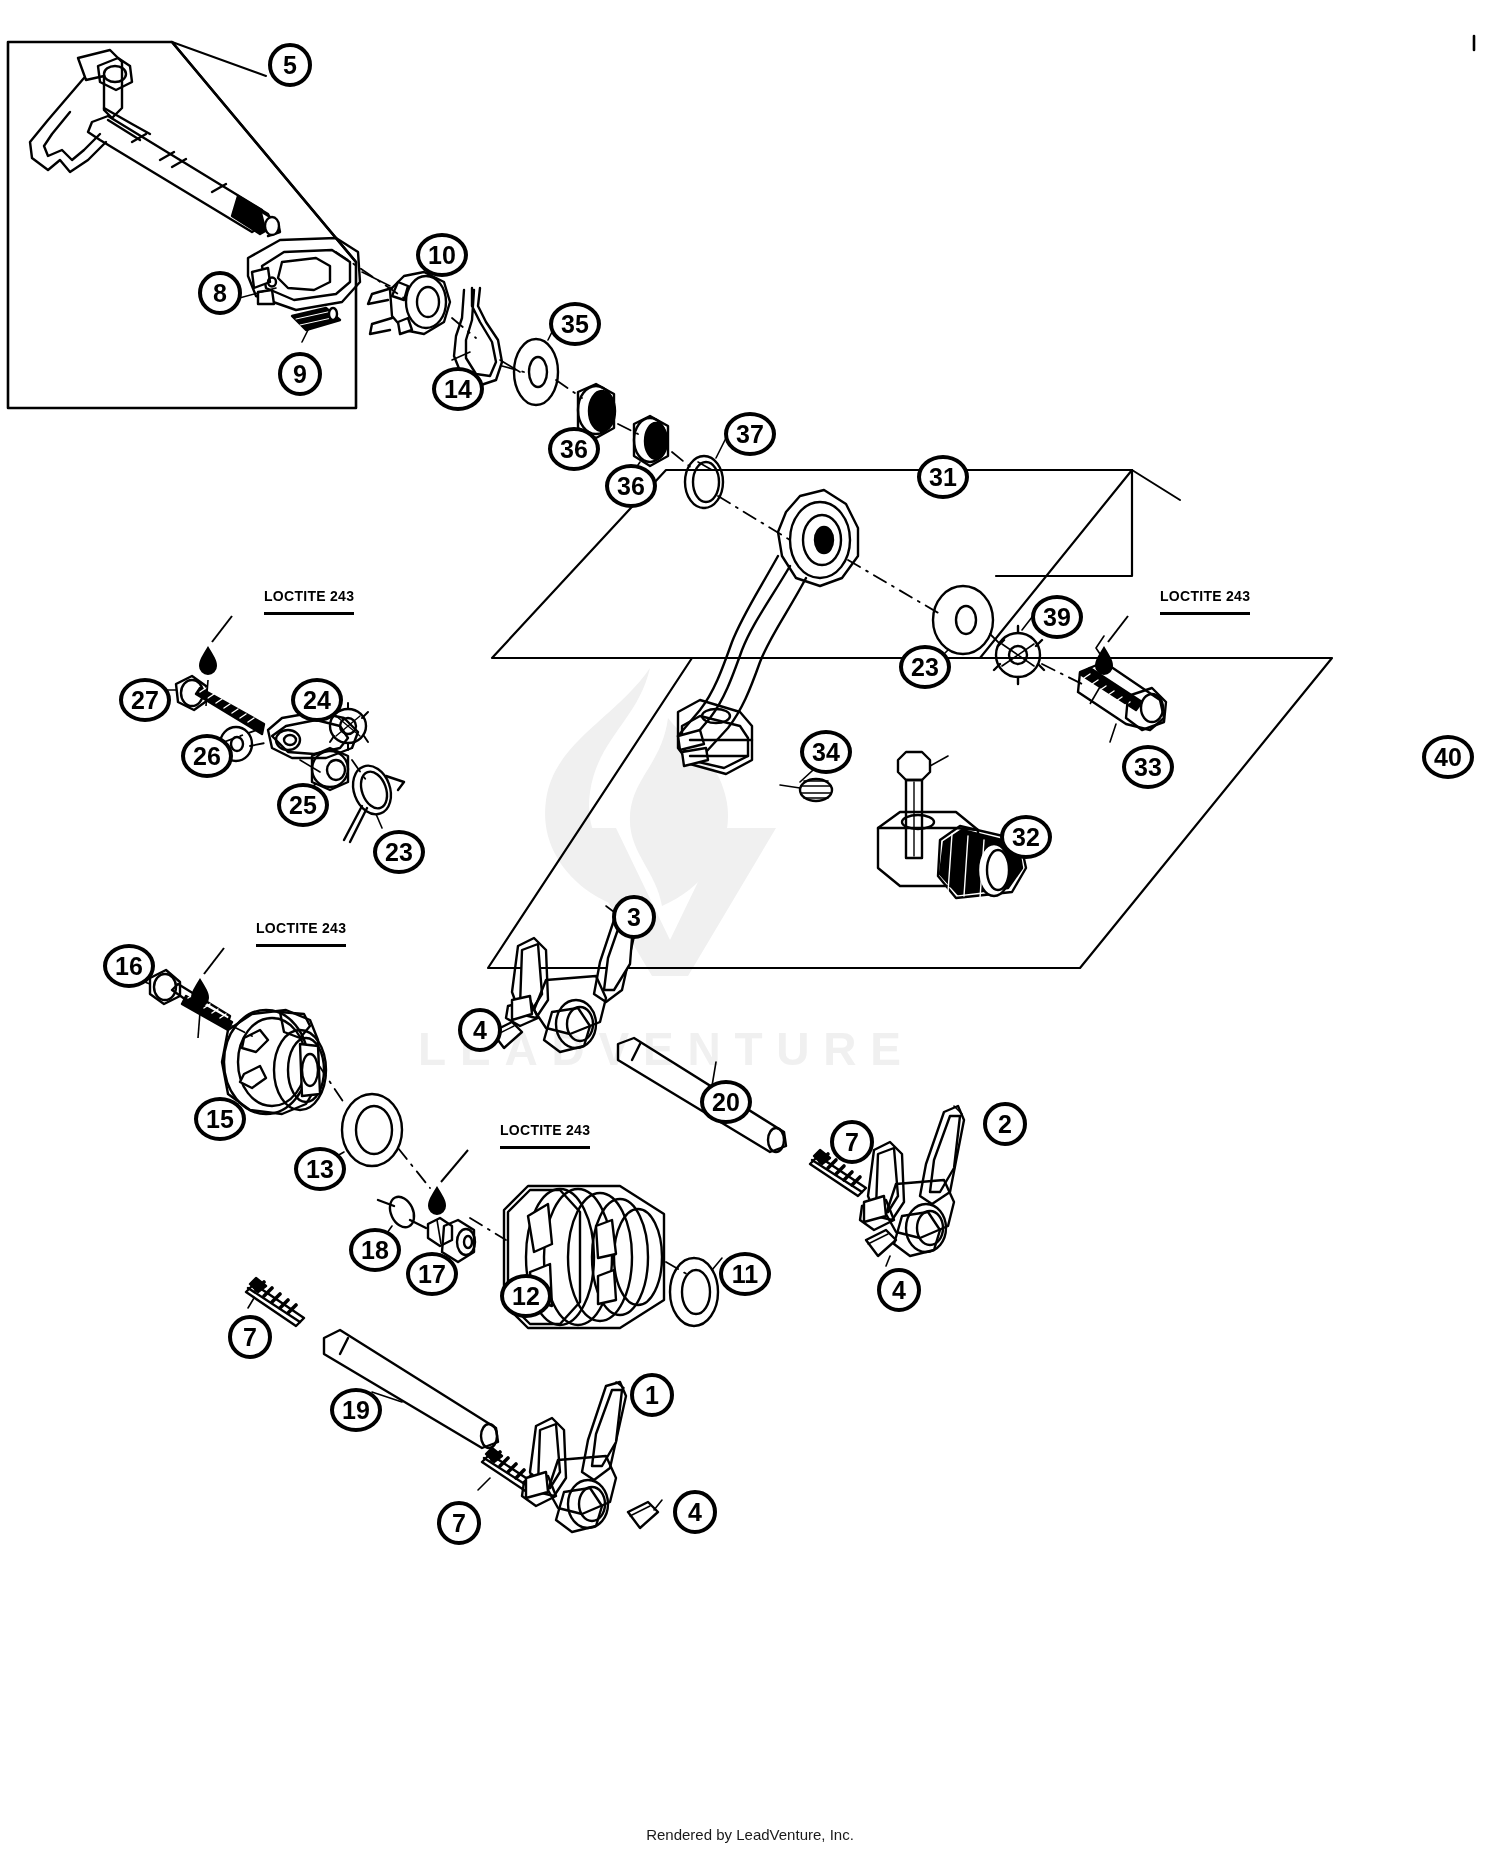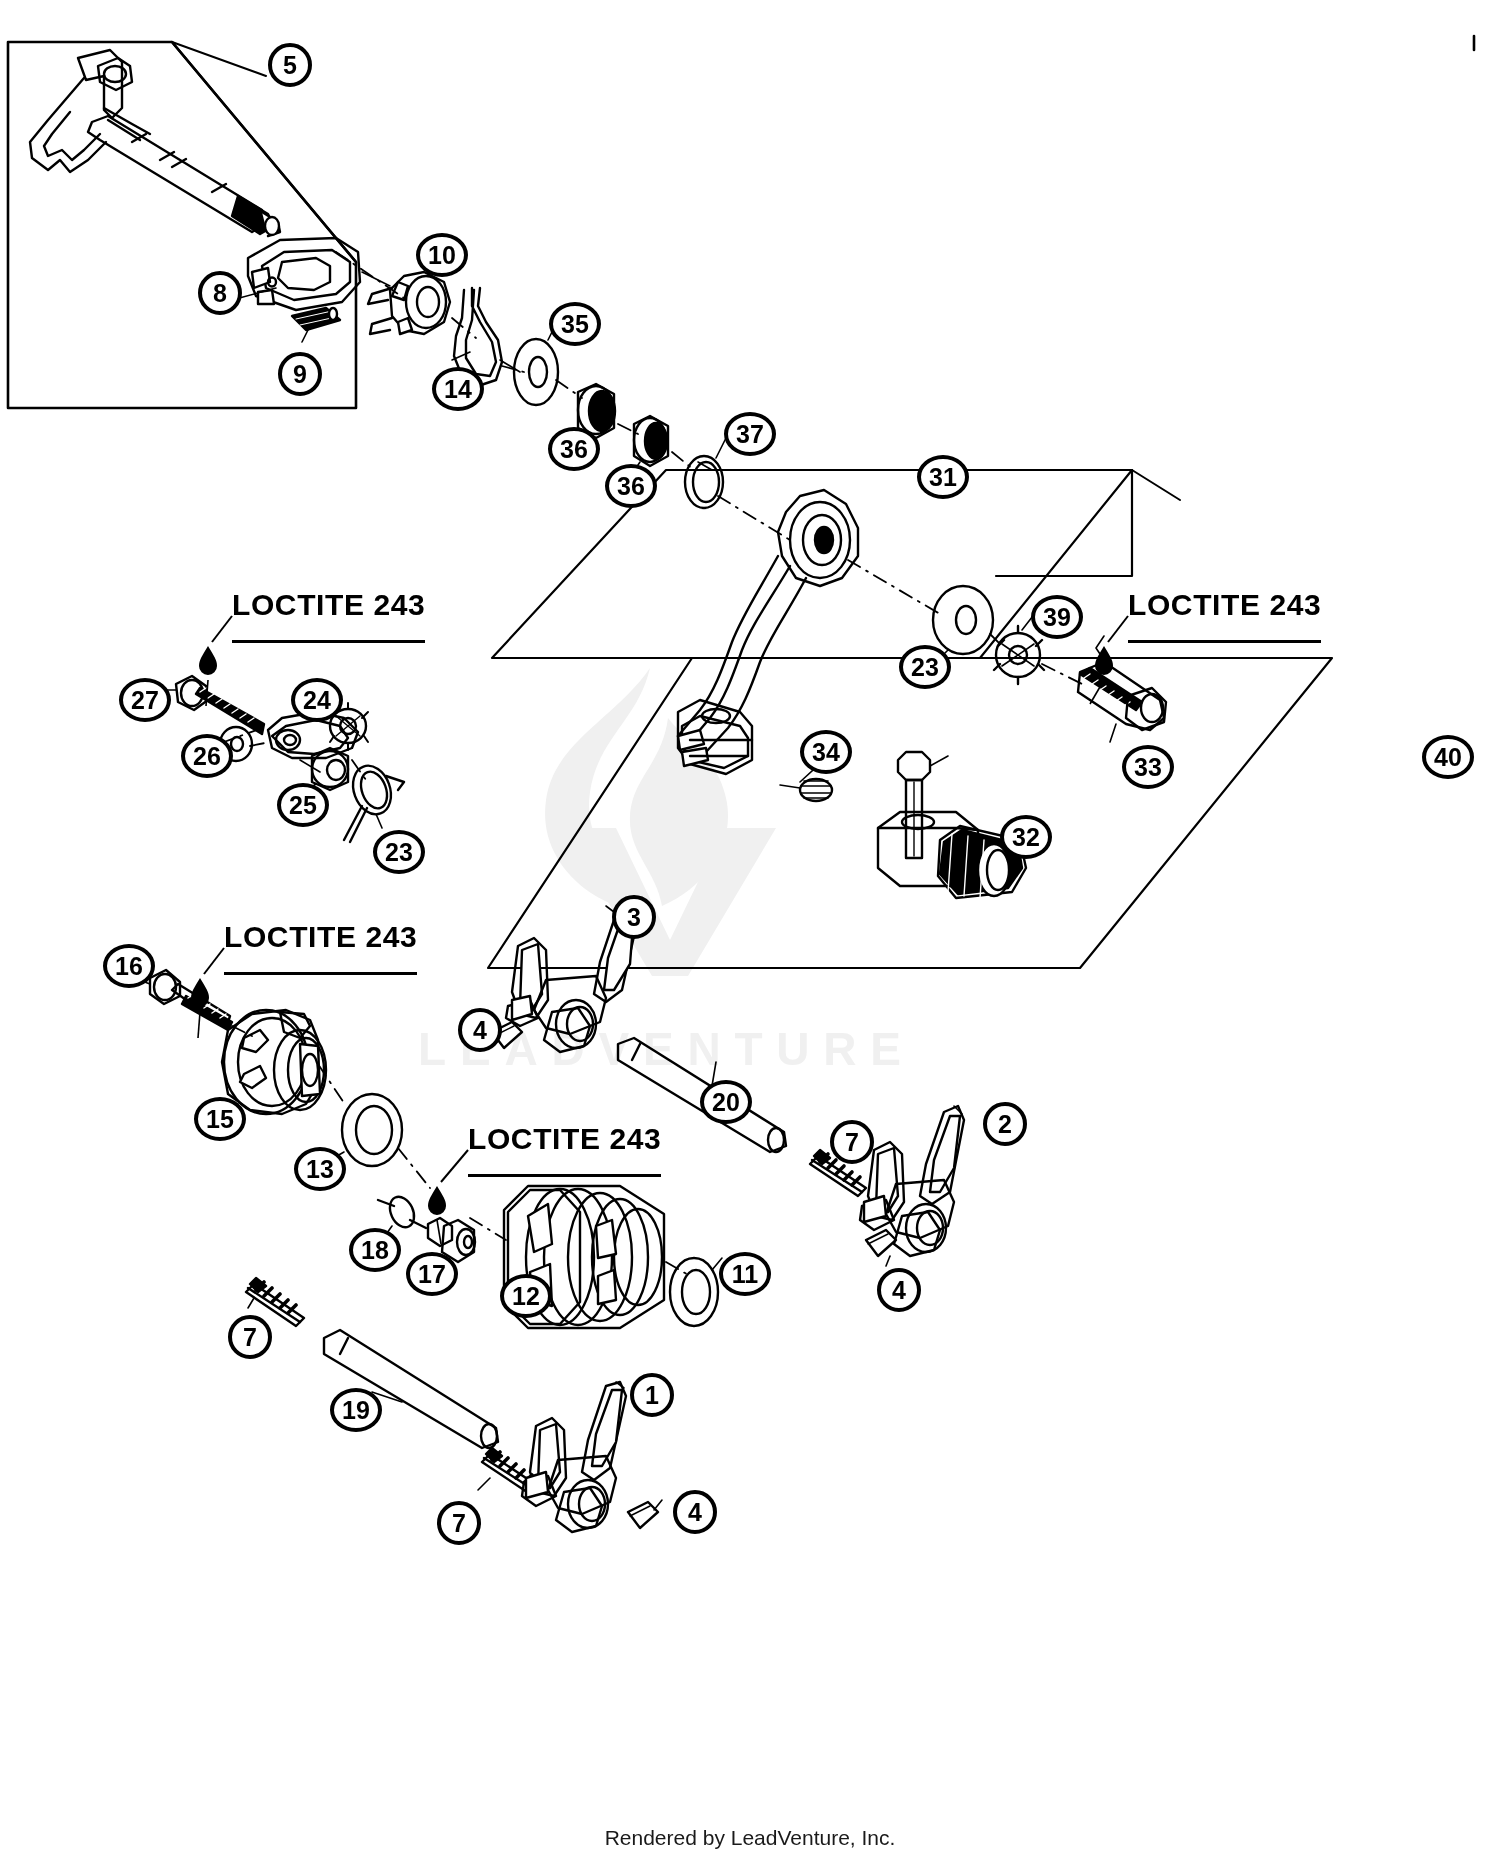--- a/index.html
+++ b/index.html
@@ -8,26 +8,26 @@
     width:1500px;height:1871px;position:relative;overflow:hidden;
     font-family:"Liberation Sans", sans-serif;
     color:#000;
   }
   #stage{position:absolute;left:0;top:0;width:1500px;height:1871px;}
   svg.layer{position:absolute;left:0;top:0;width:1500px;height:1871px;overflow:visible;}
   .wm{position:absolute;color:#f0f0f0;font-weight:bold;letter-spacing:.30em;
       font-family:"Liberation Sans",sans-serif;user-select:none;}
   .footer{
     position:absolute;left:0;top:1826px;width:1500px;text-align:center;
-    font-family:"Liberation Sans",sans-serif;font-size:21px;color:#1a1a1a;
+    font-family:"Liberation Sans",sans-serif;font-size:15px;color:#1a1a1a;
   }
   .loctite{
     position:absolute;font-family:"Liberation Sans",sans-serif;
-    font-weight:bold;font-size:30px;letter-spacing:.02em;color:#000;
-    border-bottom:3px solid #000;padding-bottom:18px;white-space:nowrap;
+    font-weight:bold;font-size:14px;letter-spacing:.02em;color:#000;
+    border-bottom:3px solid #000;padding-bottom:8px;white-space:nowrap;margin-left:32px;
   }
   .callout{position:absolute;}
   .callout .circ{
     width:44px;height:44px;border-radius:50%;border:4px solid #000;
     background:#fff;display:flex;align-items:center;justify-content:center;
     font-family:"Liberation Sans",sans-serif;font-size:25px;font-weight:bold;
     line-height:1;box-sizing:border-box;
   }
   .callout .circ.wide{width:52px;}
 </style>

